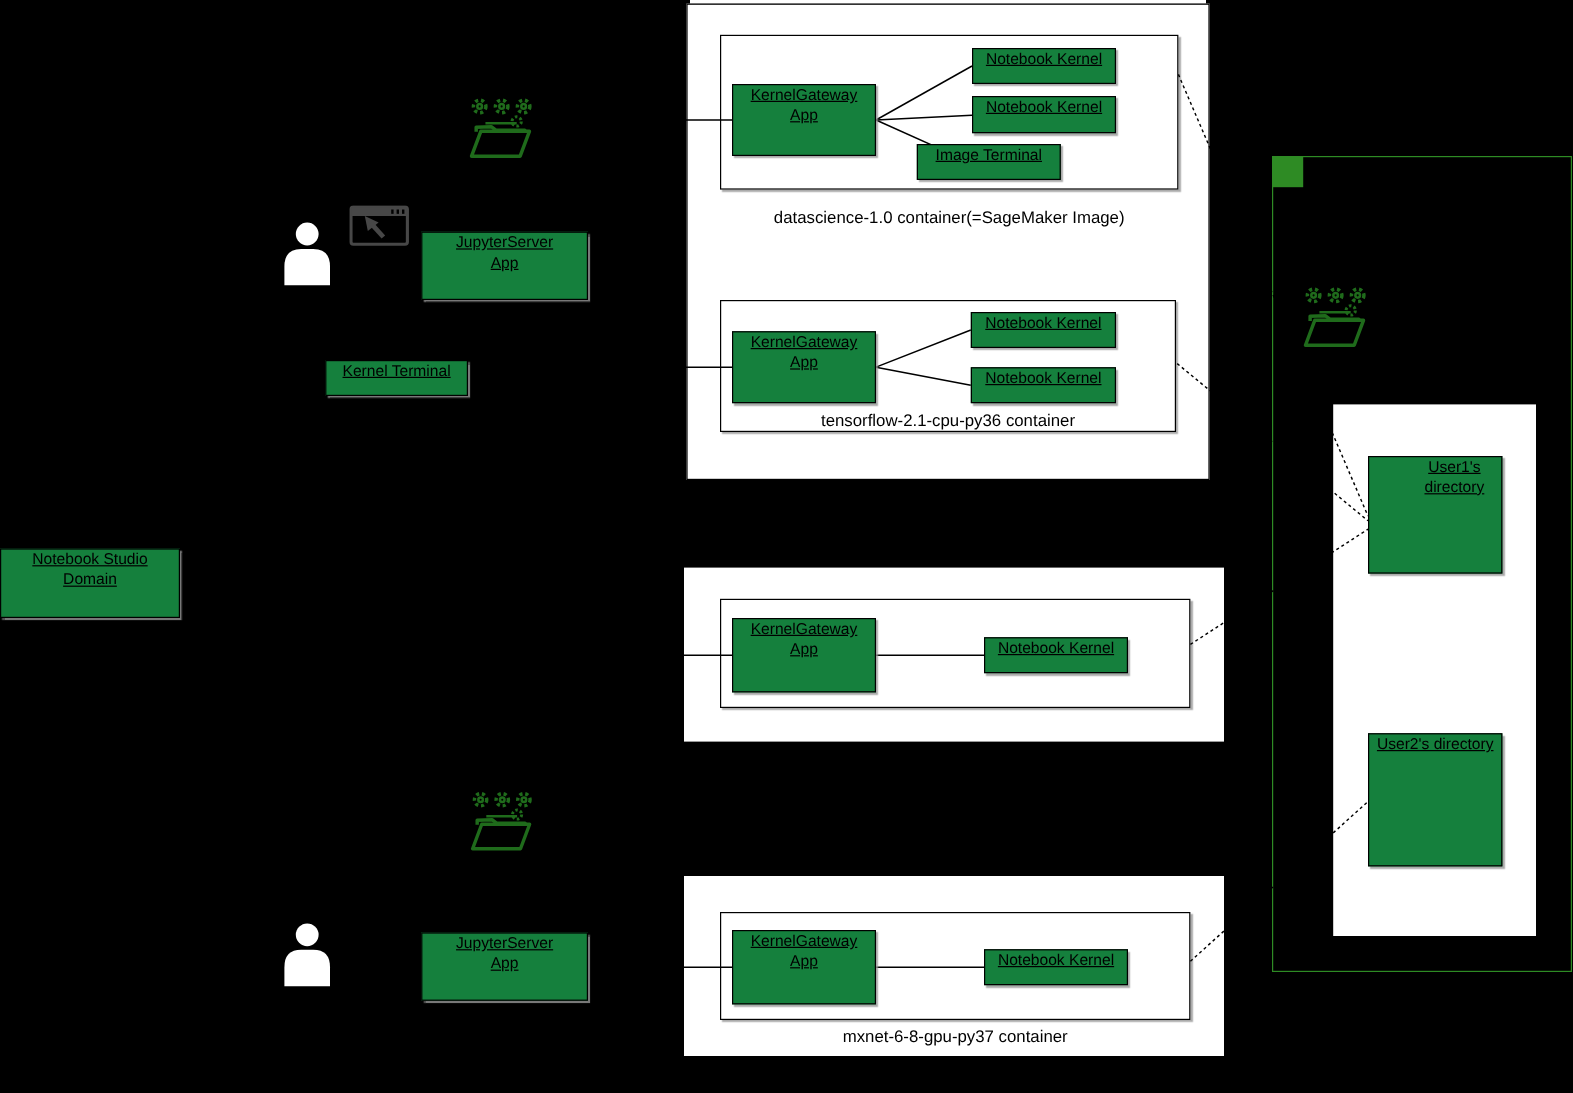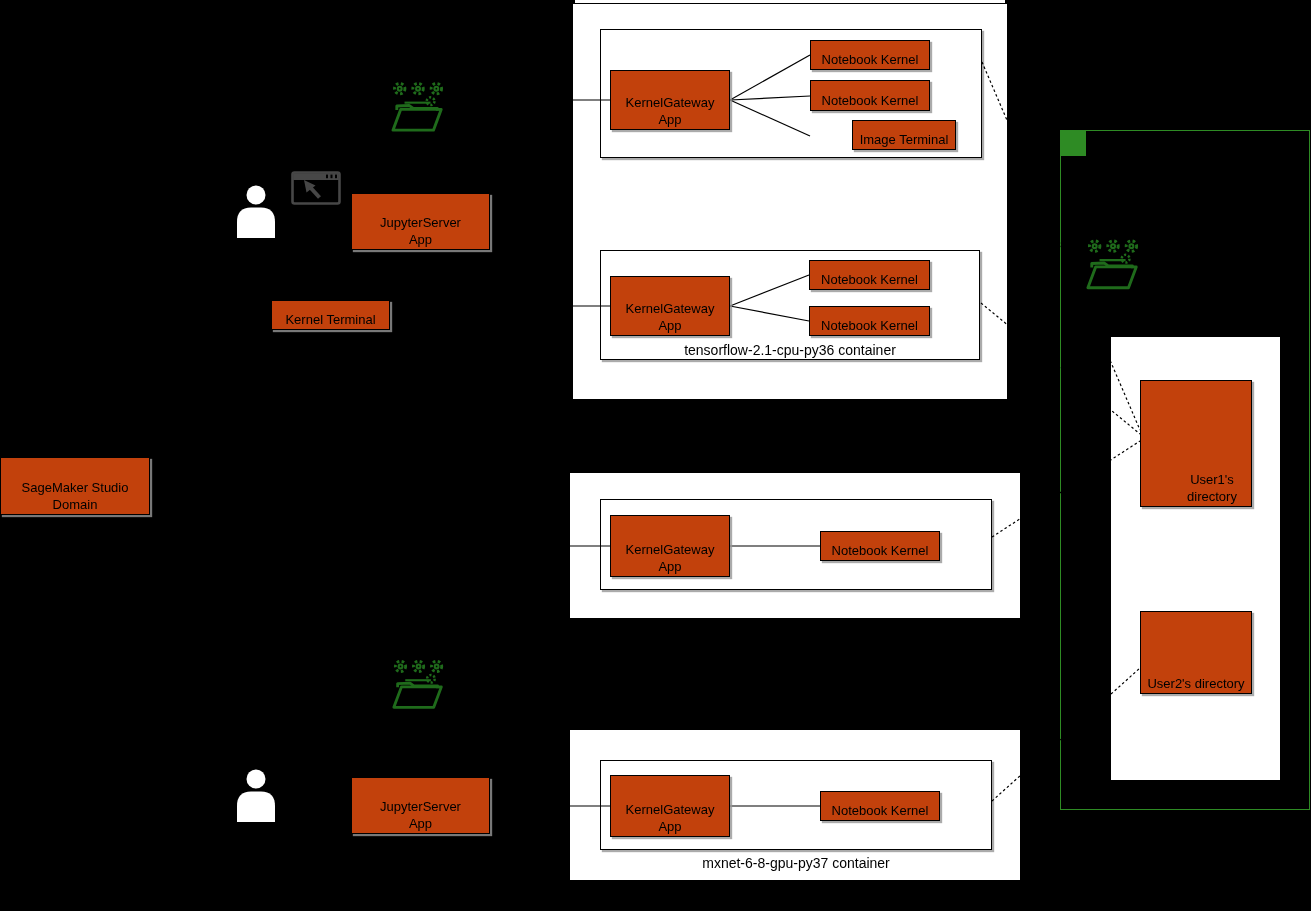--- a/index.html
+++ b/index.html
@@ -5,23 +5,23 @@
   html,body{margin:0;padding:0;background:#000;}
   #canvas{
     position:relative;width:1311px;height:911px;background:#000;overflow:hidden;
     font-family:"Liberation Sans",sans-serif;color:#000;
   }
   .abs{position:absolute;box-sizing:border-box;}
   .panel{background:#fff;}
   .panel-bordered{background:#fff;border:1px solid #000;}
   .cbox{background:#fff;border:1px solid #000;box-shadow:2px 2px 1px rgba(150,150,150,.8);}
   .node{
-    background:#c2410c;border:1px solid #000;box-shadow:2px 2px 1px rgba(150,150,150,.8);
-    display:flex;align-items:flex-end;justify-content:center;text-align:center;
-    font-size:13px;line-height:1.3;
+    background:#15803d;border:1px solid #000;box-shadow:2px 2px 1px rgba(150,150,150,.8);
+    display:flex;align-items:flex-start;justify-content:center;text-align:center;
+    font-size:13px;line-height:1.3;text-decoration:underline;
   }
   .node span{display:inline-block;}
   .caption{text-align:center;font-size:14px;line-height:1.2;}
   .wires{position:absolute;left:0;top:0;pointer-events:none;}
   .icon{display:block;}
   .icon svg{display:block;width:100%;height:100%;}
 </style>
 </head>
 <body>
 
@@ -70,20 +70,21 @@
 
   <div class="abs" style="left:1060px;top:130px;width:250px;height:680px;border:1px solid #2e8b24;"></div>
   <div class="abs" style="left:1060px;top:130px;width:26px;height:26px;background:#2e8b24;"></div>
   <div class="abs panel" style="left:1111px;top:337px;width:169px;height:443px;"></div>
 
   <div class="abs cbox" style="left:600px;top:29px;width:382px;height:129px;"></div>
   <div class="abs cbox" style="left:600px;top:250px;width:380px;height:110px;"></div>
   <div class="abs cbox" style="left:600px;top:499px;width:392px;height:91px;"></div>
   <div class="abs cbox" style="left:600px;top:760px;width:392px;height:90px;"></div>
 
+  <div class="abs caption" style="left:600px;top:173px;width:382px;">datascience-1.0 container(=SageMaker Image)</div>
   <div class="abs caption" style="left:600px;top:342px;width:380px;">tensorflow-2.1-cpu-py36 container</div>
   <div class="abs caption" style="left:600px;top:855px;width:392px;">mxnet-6-8-gpu-py37 container</div>
 
   <div class="abs icon" style="left:390px;top:80px;width:58px;height:54px;color:#1f6b1b;">
     <svg viewBox="0 0 60 56">
         <use href="#sym-folder-gears"></use>
       </svg>
   </div>
   <div class="abs icon" style="left:391px;top:657px;width:57px;height:55px;color:#1f6b1b;">
     <svg viewBox="0 0 60 56">
@@ -120,21 +121,21 @@
 
   <div class="abs node" style="left:610px;top:70px;width:120px;height:60px;">
       <span style="max-width:100px;">KernelGateway App</span>
     </div>
   <div class="abs node" style="left:810px;top:40px;width:120px;height:30px;">
       <span>Notebook Kernel</span>
     </div>
   <div class="abs node" style="left:810px;top:80px;width:120px;height:31px;">
       <span>Notebook Kernel</span>
     </div>
-  <div class="abs node" style="left:852px;top:120px;width:104px;height:30px;">
+  <div class="abs node" style="left:764px;top:120px;width:120px;height:30px;">
       <span>Image Terminal</span>
     </div>
 
   <div class="abs node" style="left:610px;top:276px;width:120px;height:60px;">
       <span style="max-width:100px;">KernelGateway App</span>
     </div>
   <div class="abs node" style="left:809px;top:260px;width:121px;height:30px;">
       <span>Notebook Kernel</span>
     </div>
   <div class="abs node" style="left:809px;top:306px;width:121px;height:30px;">
@@ -165,32 +166,32 @@
         <use href="#sym-browser"></use>
       </svg>
   </div>
   <div class="abs node" style="left:351px;top:193px;width:139px;height:57px;">
       <span style="max-width:95px;">JupyterServer App</span>
     </div>
   <div class="abs node" style="left:271px;top:300px;width:119px;height:30px;">
       <span>Kernel Terminal</span>
     </div>
   <div class="abs node" style="left:0;top:457px;width:150px;height:58px;">
-      <span style="max-width:120px;">SageMaker Studio Domain</span>
+      <span style="max-width:120px;">Notebook Studio Domain</span>
     </div>
 
   <div class="abs icon" style="left:235px;top:769px;width:42px;height:53px;color:#fff;">
     <svg viewBox="0 0 42 53">
         <use href="#sym-person"></use>
       </svg>
   </div>
   <div class="abs node" style="left:351px;top:777px;width:139px;height:57px;">
       <span style="max-width:95px;">JupyterServer App</span>
     </div>
 
-  <div class="abs node" style="left:1140px;top:380px;width:112px;height:127px;padding-left:32px;">
+  <div class="abs node" style="left:1140px;top:380px;width:112px;height:98px;padding-left:32px;">
       <span>User1's directory</span>
     </div>
-  <div class="abs node" style="left:1140px;top:611px;width:112px;height:83px;">
+  <div class="abs node" style="left:1140px;top:611px;width:112px;height:111px;">
       <span>User2's directory</span>
     </div>
 
 </div>
 
 </body></html>

